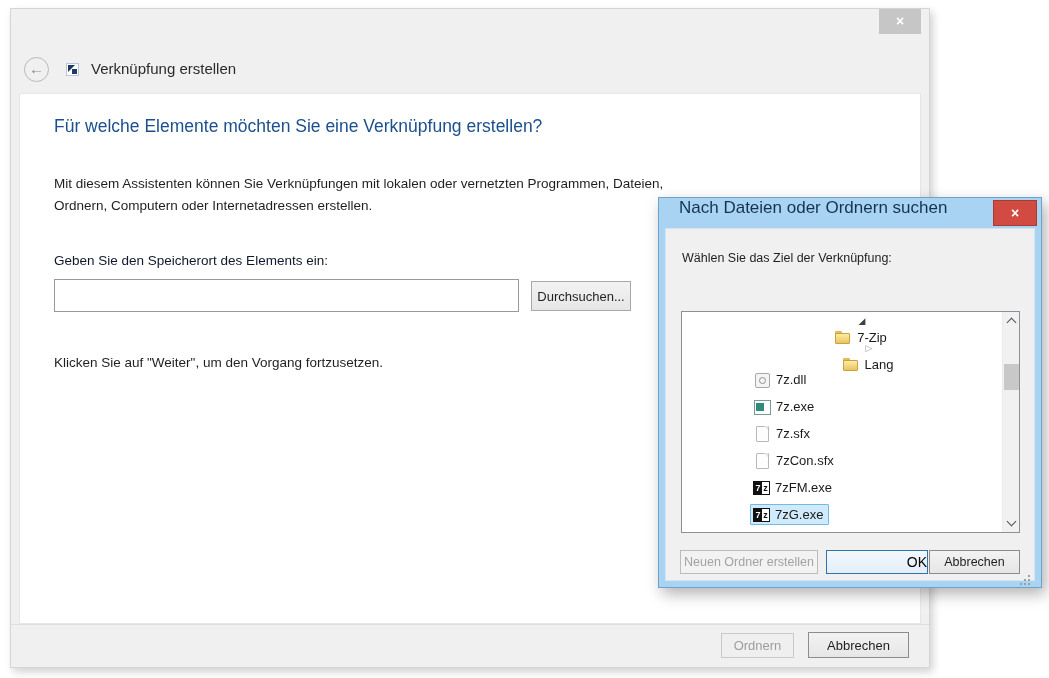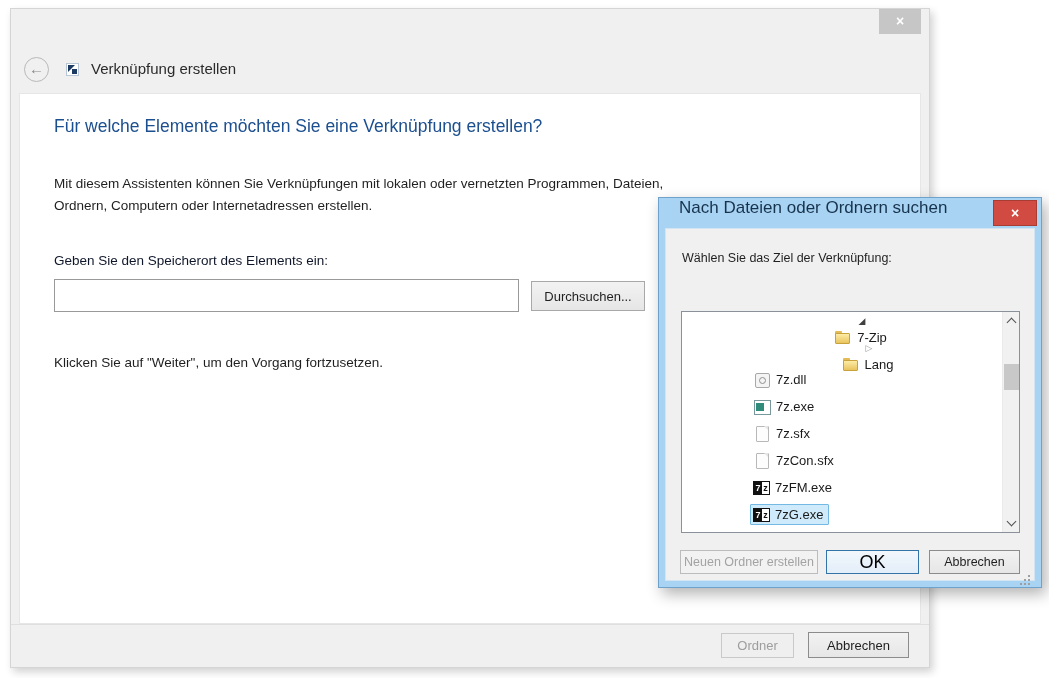--- a/index.html
+++ b/index.html
@@ -43,21 +43,21 @@
   #location-label { position:absolute; left:43px; top:244px; font-size:13.5px; color:#0f172a; }
   #location-input {
     position:absolute; left:43px; top:270px; width:465px; height:33px;
     border:1px solid #999999; background:#ffffff; font-size:13px; padding:0 6px;
     font-family:"Liberation Sans", sans-serif;
   }
   .btn {
     font-family:"Liberation Sans", sans-serif; font-size:13px; color:#1f1f1f;
     background:linear-gradient(#f2f2f2,#e6e6e6); border:1px solid #a8a8a8; cursor:default;
   }
-  #browse-button { position:absolute; left:520px; top:272px; width:114px; height:30px; }
+  #browse-button { position:absolute; left:520px; top:272px; width:100px; height:30px; }
   #hint-text { position:absolute; left:43px; top:346px; font-size:13.5px; color:#1f1f1f; }
 
   #main-footer {
     position:absolute; left:0; right:0; bottom:0; height:43px;
     background:#f0f0f0; border-top:1px solid #dfdfdf;
   }
   #next-button {
     position:absolute; left:710px; top:8px; width:73px; height:25px;
     background:#efefef; border:1px solid #c9c9c9; color:#9d9d9d; font-size:13px;
   }
@@ -142,22 +142,22 @@
   #scroll-down { bottom:0; }
   #scroll-down span { top:3px; border-bottom:1.5px solid #505050; border-right:1.5px solid #505050; transform:rotate(45deg); }
   #scroll-thumb { position:absolute; left:1px; top:52px; width:15px; height:26px; background:#c8c8c8; }
 
   
   #new-folder-button {
     position:absolute; left:14px; top:321px; width:138px; height:24px;
     background:#f2f2f2; border:1px solid #bcbcbc; color:#a3a3a3; font-size:12.5px;
   }
   #ok-button {
-    position:absolute; left:160px; top:321px; width:93px; height:24px;
-    background:linear-gradient(#f2f7fc,#e3eef9); border:1px solid #3473a8; font-size:18px;
+    position:absolute; left:160px; top:321px; width:102px; height:24px;
+    background:linear-gradient(#f2f7fc,#e3eef9); border:1px solid #3473a8; font-size:14px;text-align:right;
   }
   #dialog-cancel-button {
     position:absolute; left:263px; top:321px; width:91px; height:24px; font-size:12.5px; border-color:#8c8c8c;
   }
   #resize-grip {
     position:absolute; right:4px; bottom:3px; width:2px; height:2px; background:#9f9f9f;
     box-shadow: -4px 4px 0 #9f9f9f, 0 4px 0 #9f9f9f, -8px 8px 0 #9f9f9f, -4px 8px 0 #9f9f9f, 0 8px 0 #9f9f9f;
   }
 </style>
 </head>
@@ -175,21 +175,21 @@
   <div id="content-panel"></div>
 
   <div id="page-heading">Für welche Elemente möchten Sie eine Verknüpfung erstellen?</div>
   <div id="page-desc">Mit diesem Assistenten können Sie Verknüpfungen mit lokalen oder vernetzten Programmen, Dateien, Ordnern, Computern oder Internetadressen erstellen.</div>
   <div id="location-label">Geben Sie den Speicherort des Elements ein:</div>
   <input id="location-input" type="text" value="" style="">
   <button id="browse-button" class="btn">Durchsuchen...</button>
   <div id="hint-text">Klicken Sie auf "Weiter", um den Vorgang fortzusetzen.</div>
 
   <div id="main-footer">
-    <button id="next-button" disabled="">Ordner</button>
+    <button id="next-button" disabled="">Ordnern</button>
     <button id="main-cancel-button" class="btn">Abbrechen</button>
   </div>
 </div>
 
 <div id="browse-dialog">
   <div id="dialog-title">Nach Dateien oder Ordnern suchen</div>
   <button id="dialog-close">×</button>
 
   <div id="dialog-client">
     <div id="dialog-prompt">Wählen Sie das Ziel der Verknüpfung:</div>

